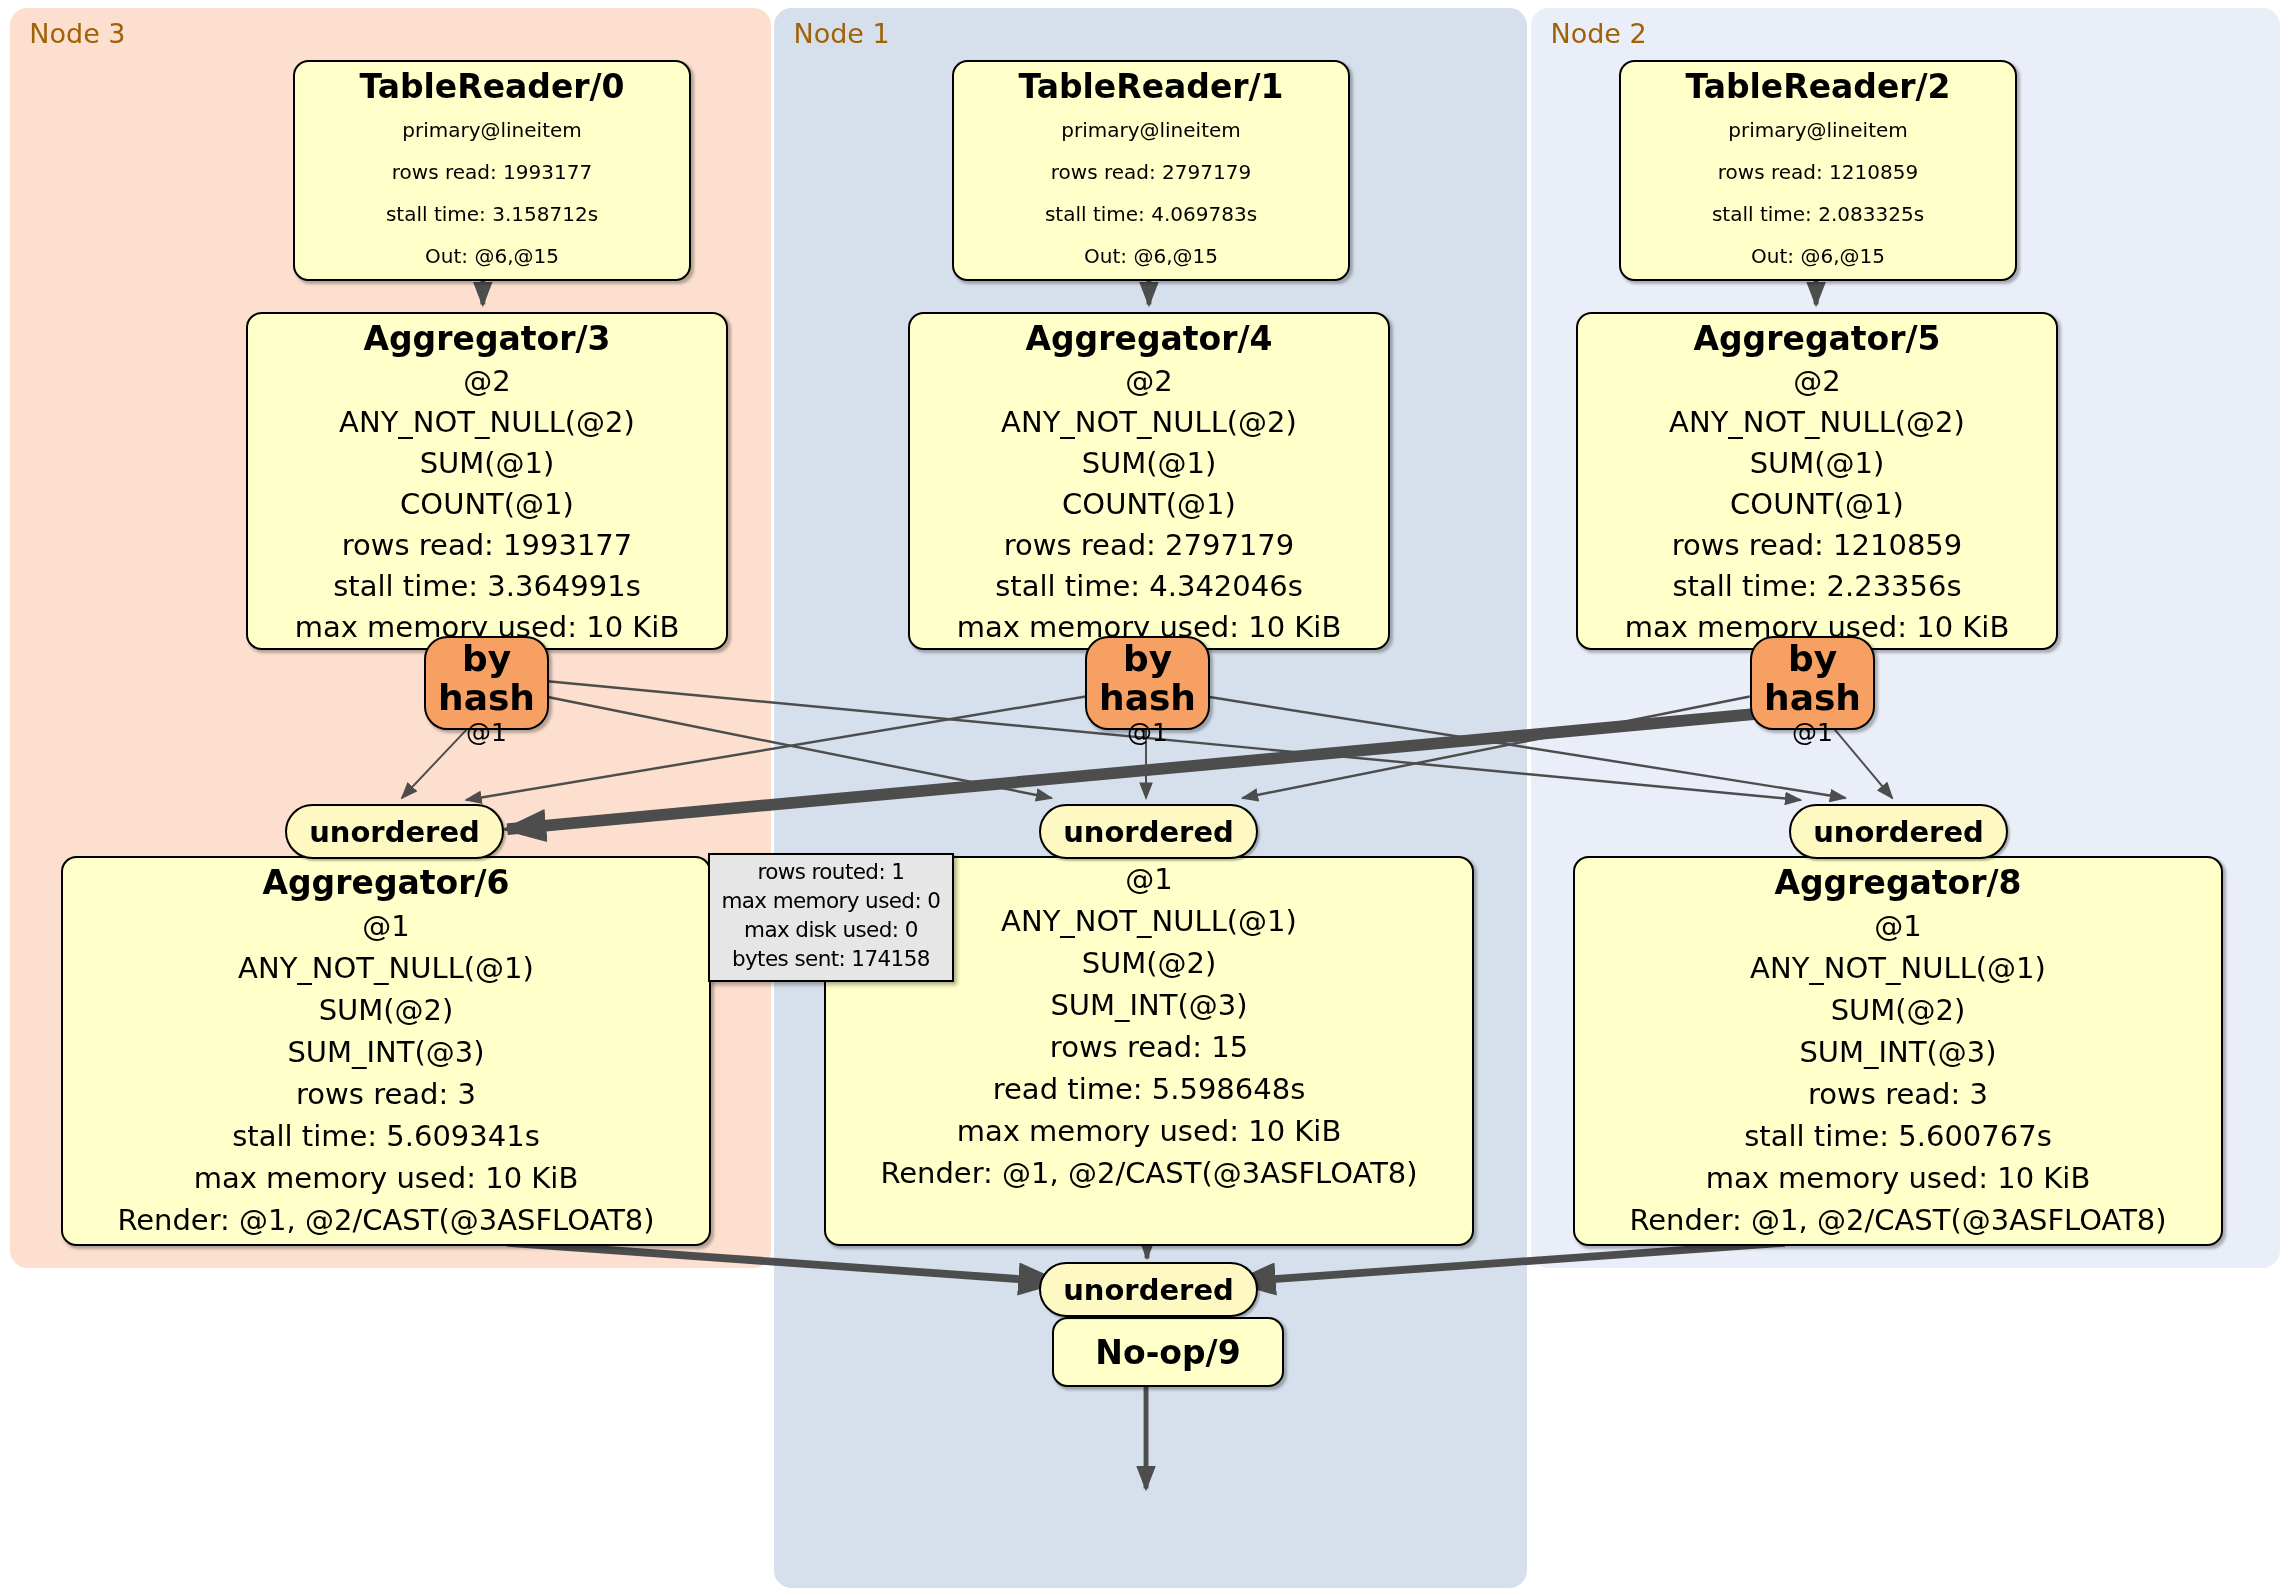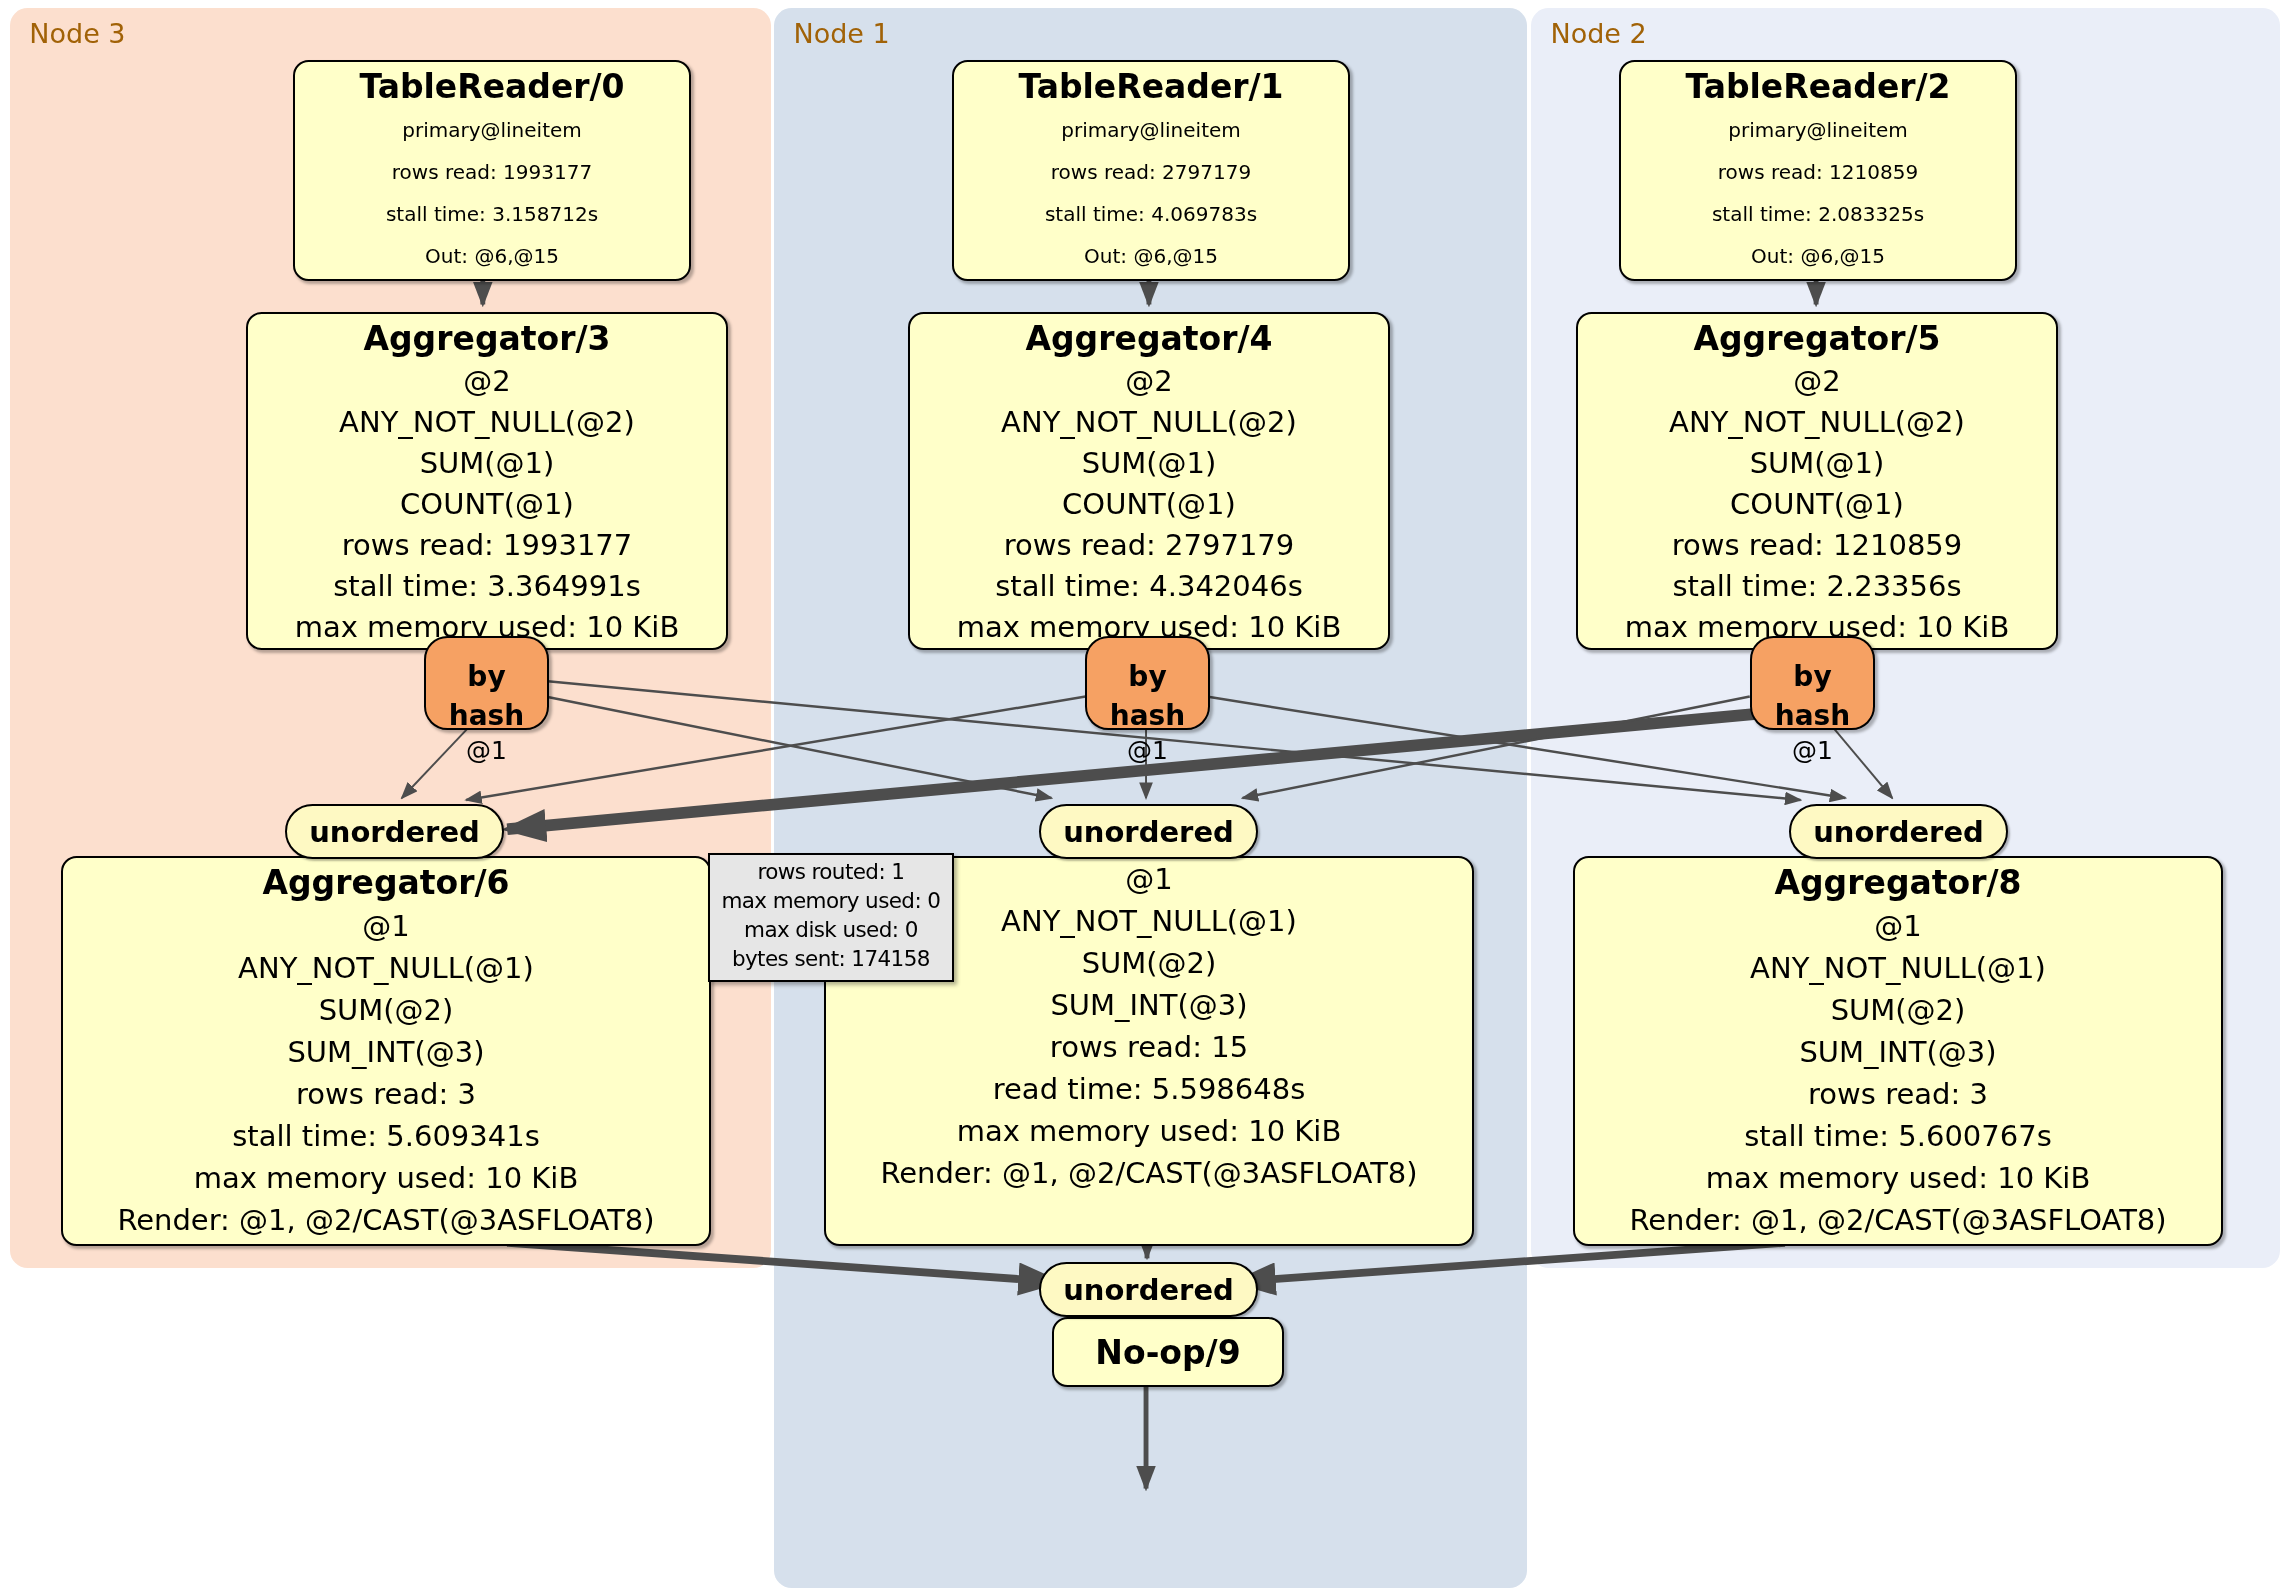--- a/index.html
+++ b/index.html
@@ -9,21 +9,21 @@
   .region-label{position:absolute;top:9.8px;left:19.5px;font-size:27px;color:#a16207;}
   .edge-layer{position:absolute;left:0;top:0;z-index:1;pointer-events:none;}
   .gnode{position:absolute;background:#ffffc9;border:2.9px solid #000;border-radius:15.6px;
          text-align:center;z-index:2;box-shadow:2.9px 2.9px 2.9px rgba(0,0,0,.28);}
   .gnode .title{font-weight:bold;font-size:33px;line-height:45px;padding-top:2px;}
   .tr .line{font-size:20px;line-height:42px;}
   .agg1 .line{font-size:29px;line-height:41px;}
   .agg2 .line{font-size:29px;line-height:42px;}
   .router{position:absolute;background:#f6a163;border:2.9px solid #000;border-radius:23.4px;
           text-align:center;z-index:3;box-shadow:2.9px 2.9px 2.9px rgba(0,0,0,.28);}
-  .router .rtitle{font-weight:bold;font-size:28px;line-height:39px;margin-top:19px;}
+  .router .rtitle{font-weight:bold;font-size:36px;line-height:39px;margin-top:1px;}
   .router .rsub{font-size:25px;line-height:31px;}
   .stream{position:absolute;background:#fef9c3;border:2.9px solid #000;border-radius:29px;
           display:flex;align-items:center;justify-content:center;font-weight:bold;
           font-size:29px;z-index:3;box-shadow:2px 2px 2px rgba(0,0,0,.28);}
   .bigcap{display:flex;align-items:center;justify-content:center;
           font-weight:bold;font-size:33px;}
   .tooltip{position:absolute;background:#e6e6e6;border:2px solid #000;text-align:center;
            font-size:21.5px;line-height:29px;letter-spacing:-0.6px;padding:2px 3.9px;z-index:30;
            box-shadow:2.9px 2.9px 3.9px rgba(0,0,0,.3);}
 </style>

